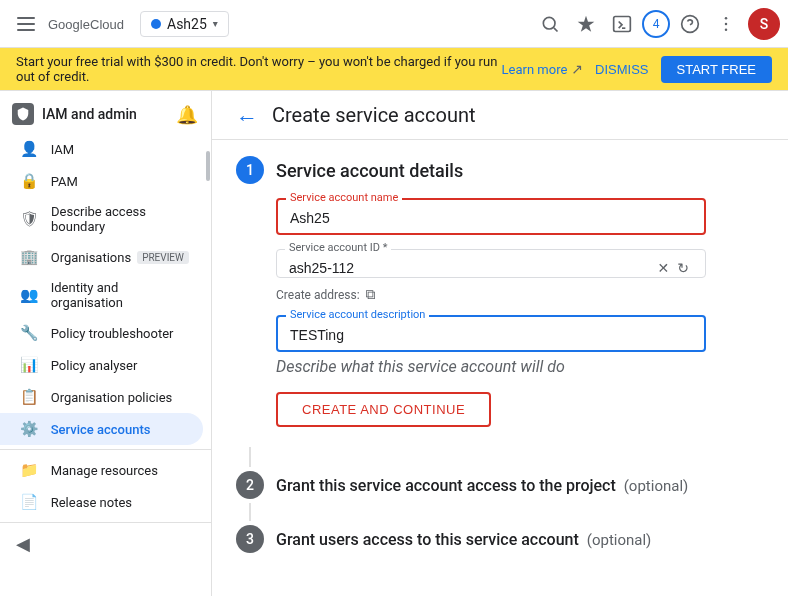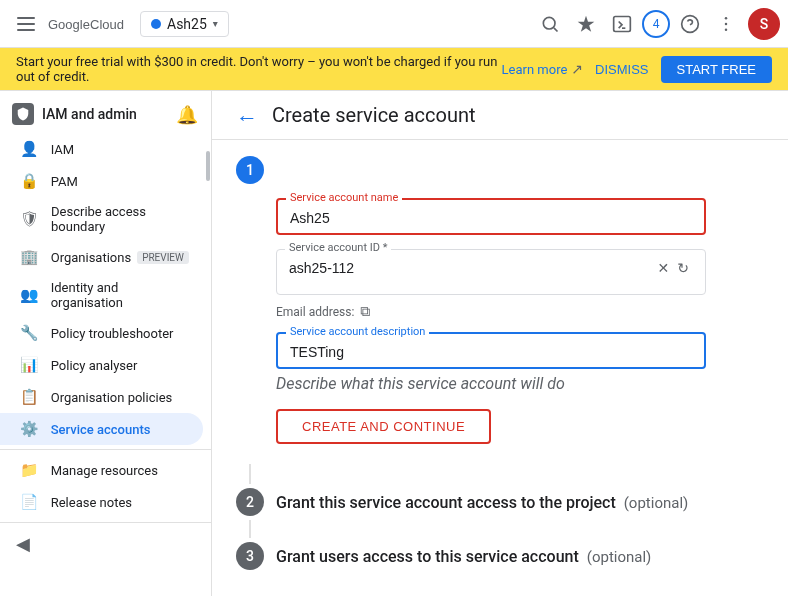--- a/index.html
+++ b/index.html
@@ -151,47 +151,48 @@
       <h1 style="font-size:20px;font-weight:400;">Create service account</h1>
     </div>
 
     <div style="padding:16px 24px;">
 
       <div style="margin-bottom:12px;">
         <div style="display:flex;align-items:center;gap:12px;margin-bottom:14px;">
           <div style="width:28px;height:28px;border-radius:50%;background:#1a73e8;color:#fff;font-size:14px;font-weight:500;display:flex;align-items:center;justify-content:center;flex-shrink:0;">
             <span>1</span>
           </div>
+          <h2 style="font-size:18px;font-weight:500;">Service account details</h2>
         </div>
 
         <div style="padding-left:40px;">
 
           
           <div style="margin-bottom:14px;">
             <div style="position:relative;border:2px solid #d93025;border-radius:4px;padding:10px 12px 7px;background:#fff;max-width:430px;">
               <div style="position:absolute;top:-9px;left:8px;background:#fff;padding:0 4px;font-size:11px;color:#d93025;">Service account name</div>
               <input type="text" value="Ash25" style="font-size: 14px; color: rgb(32, 33, 36); width: 100%; border: none; outline: none; background: transparent;">
             </div>
           </div>
 
           
           <div style="margin-bottom:8px;">
-            <div style="position:relative;border:1px solid #dadce0;border-radius:4px;padding:10px 12px 18px;background:#fff;max-width:430px;">
+            <div style="position:relative;border:1px solid #dadce0;border-radius:4px;padding:10px 12px 1px;background:#fff;max-width:430px;">
               <div style="position:absolute;top:-9px;left:8px;background:#fff;padding:0 4px;font-size:11px;color:#5f6368;">Service account ID *</div>
               <div style="display:flex;align-items:center;">
                 <input type="text" value="ash25-112" style="font-size: 14px; color: rgb(32, 33, 36); flex: 1 1 0%; border: none; outline: none; background: transparent;">
                 <button style="background:none;border:none;cursor:pointer;color:#5f6368;font-size:14px;padding:0 4px;">✕</button>
                 <button style="background:none;border:none;cursor:pointer;color:#5f6368;font-size:14px;padding:0 4px;">↻</button>
               </div>
             </div>
           </div>
 
           
           <div style="display:flex;align-items:center;gap:6px;font-size:12px;color:#5f6368;margin-bottom:12px;">
-            <span>Email address:</span>
+            <span>Create address:</span>
             <button style="background:none;border:none;cursor:pointer;color:#5f6368;font-size:14px;">⧉</button>
           </div>
 
           
           <div style="margin-bottom:16px;">
             <div style="position:relative;border:2px solid #1a73e8;border-radius:4px;padding:10px 12px 7px;background:#fff;max-width:430px;">
               <div style="position:absolute;top:-9px;left:8px;background:#fff;padding:0 4px;font-size:11px;color:#1a73e8;">Service account description</div>
               <input type="text" value="TESTing" style="font-size: 14px; color: rgb(32, 33, 36); width: 100%; border: none; outline: none; background: transparent;">
             </div>
             <div style="font-size:16px;color:#5f6368;margin-top:5px;font-style:italic;">Describe what this service account will do</div>

